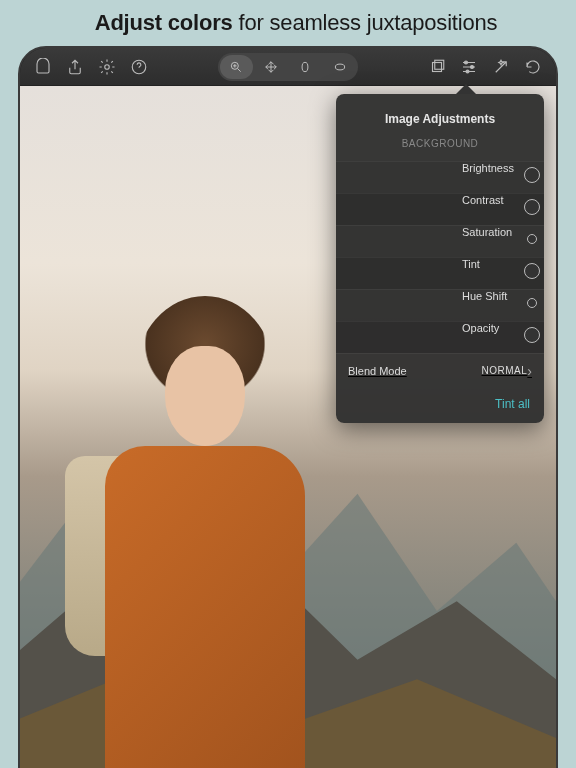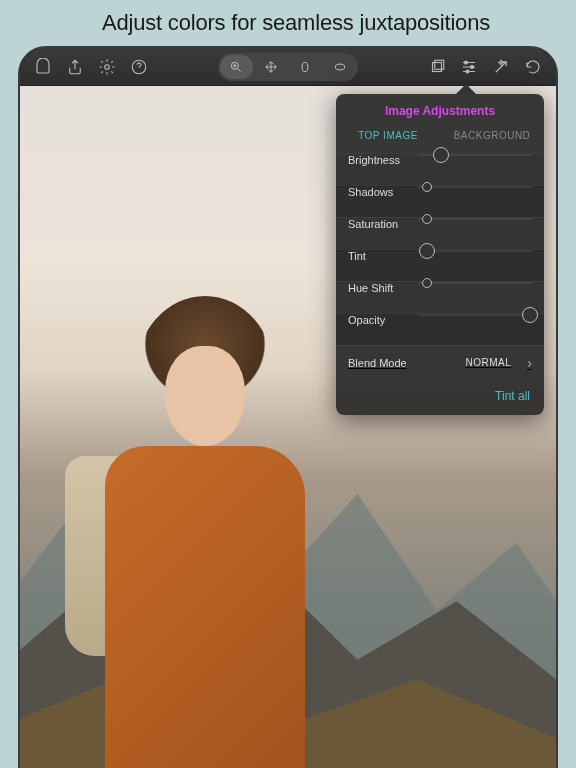--- a/index.html
+++ b/index.html
@@ -11,21 +11,21 @@
   overflow: hidden;
   position: relative;
 }
 .headline {
   text-align: center;
   padding: 10px 0 8px;
   font-size: 22px;
   color: #1a1a1a;
   letter-spacing: -0.2px;
 }
-.headline strong { font-weight: 400; margin-left: 16px; }
+.headline strong { font-weight: 700; margin-left: 16px; }
 .headline span { font-weight: 400; }
 
 .device {
   position: absolute;
   top: 46px;
   left: 18px;
   right: 18px;
   bottom: -30px;
   border: 2px solid #3a3a3a;
   border-radius: 28px;
@@ -156,48 +156,50 @@
   width: 208px;
   background: rgba(45,45,45,0.95);
   border-radius: 8px;
   box-shadow: 0 6px 24px rgba(0,0,0,0.5);
   padding: 0;
   overflow: hidden;
   z-index: 9;
 }
 .pop-title {
   text-align: center;
-  color: #d946ef;
+  color: #e5e5e5;
   font-size: 12px;
   font-weight: 600;
   padding: 10px 0 8px;
+  margin-top: 8px;
 }
 .pop-tabs {
   display: flex;
   padding: 0 0 8px;
 }
 .pop-tab {
   flex: 1;
   text-align: center;
   font-size: 10px;
   letter-spacing: 0.5px;
   color: #888;
   cursor: pointer;
   padding: 4px 0;
 }
 .pop-tab.active { color: #4cbfc6; }
 
 .adj-row {
   display: flex;
-  align-items: flex-start;
+  align-items: flex-end;
   height: 32px;
   padding: 0 12px;
   border-top: 1px solid rgba(255,255,255,0.05);
   background: rgba(0,0,0,0.15);
   position: relative;
+  flex-direction: column;
 }
 .adj-row:nth-child(odd) { background: rgba(0,0,0,0.05); }
 .adj-label {
   color: #ddd;
   font-size: 11px;
   width: 70px;
   flex-shrink: 0;
 }
 .adj-slider {
   flex: 1;
@@ -224,21 +226,21 @@
   height: 34px;
   padding: 0 12px;
   border-top: 1px solid rgba(255,255,255,0.05);
   text-decoration: underline;
 }
 .blend-row .adj-label { flex: 1; width: auto; }
 .blend-val {
   color: #ddd;
   font-size: 10px;
   letter-spacing: 0.5px;
-  margin-right: 16px;
+  margin-right: 0;
 }
 .chev { color: #aaa; font-size: 14px; }
 
 .reset {
   color: #4cbfc6;
   font-size: 12px;
   text-align: right;
   padding: 10px 14px 12px;
   cursor: pointer;
 }
@@ -342,34 +344,33 @@
       <div class="torso"></div>
       <div class="hair"></div>
       <div class="face"></div>
     </div>
   </div>
 
   <div class="popover-anchor"></div>
   <div class="popover">
     <div class="pop-title">Image Adjustments</div>
     <div class="pop-tabs">
-      <div class="pop-tab active">TOP IMAGE</div>
       <div class="pop-tab">BACKGROUND</div>
     </div>
 
     <div class="adj-row">
       <div class="adj-label">Brightness</div>
       <div class="adj-slider">
           <div class="adj-thumb" style="left:20%"></div>
         </div>
     </div>
     <div class="adj-row">
-      <div class="adj-label">Shadows</div>
-      <div class="adj-slider">
-          <div class="adj-thumb sm" style="left:8%"></div>
+      <div class="adj-label">Contrast</div>
+      <div class="adj-slider">
+          <div class="adj-thumb" style="left:32%"></div>
         </div>
     </div>
     <div class="adj-row">
       <div class="adj-label">Saturation</div>
       <div class="adj-slider">
           <div class="adj-thumb sm" style="left:8%"></div>
         </div>
     </div>
     <div class="adj-row">
       <div class="adj-label">Tint</div>

